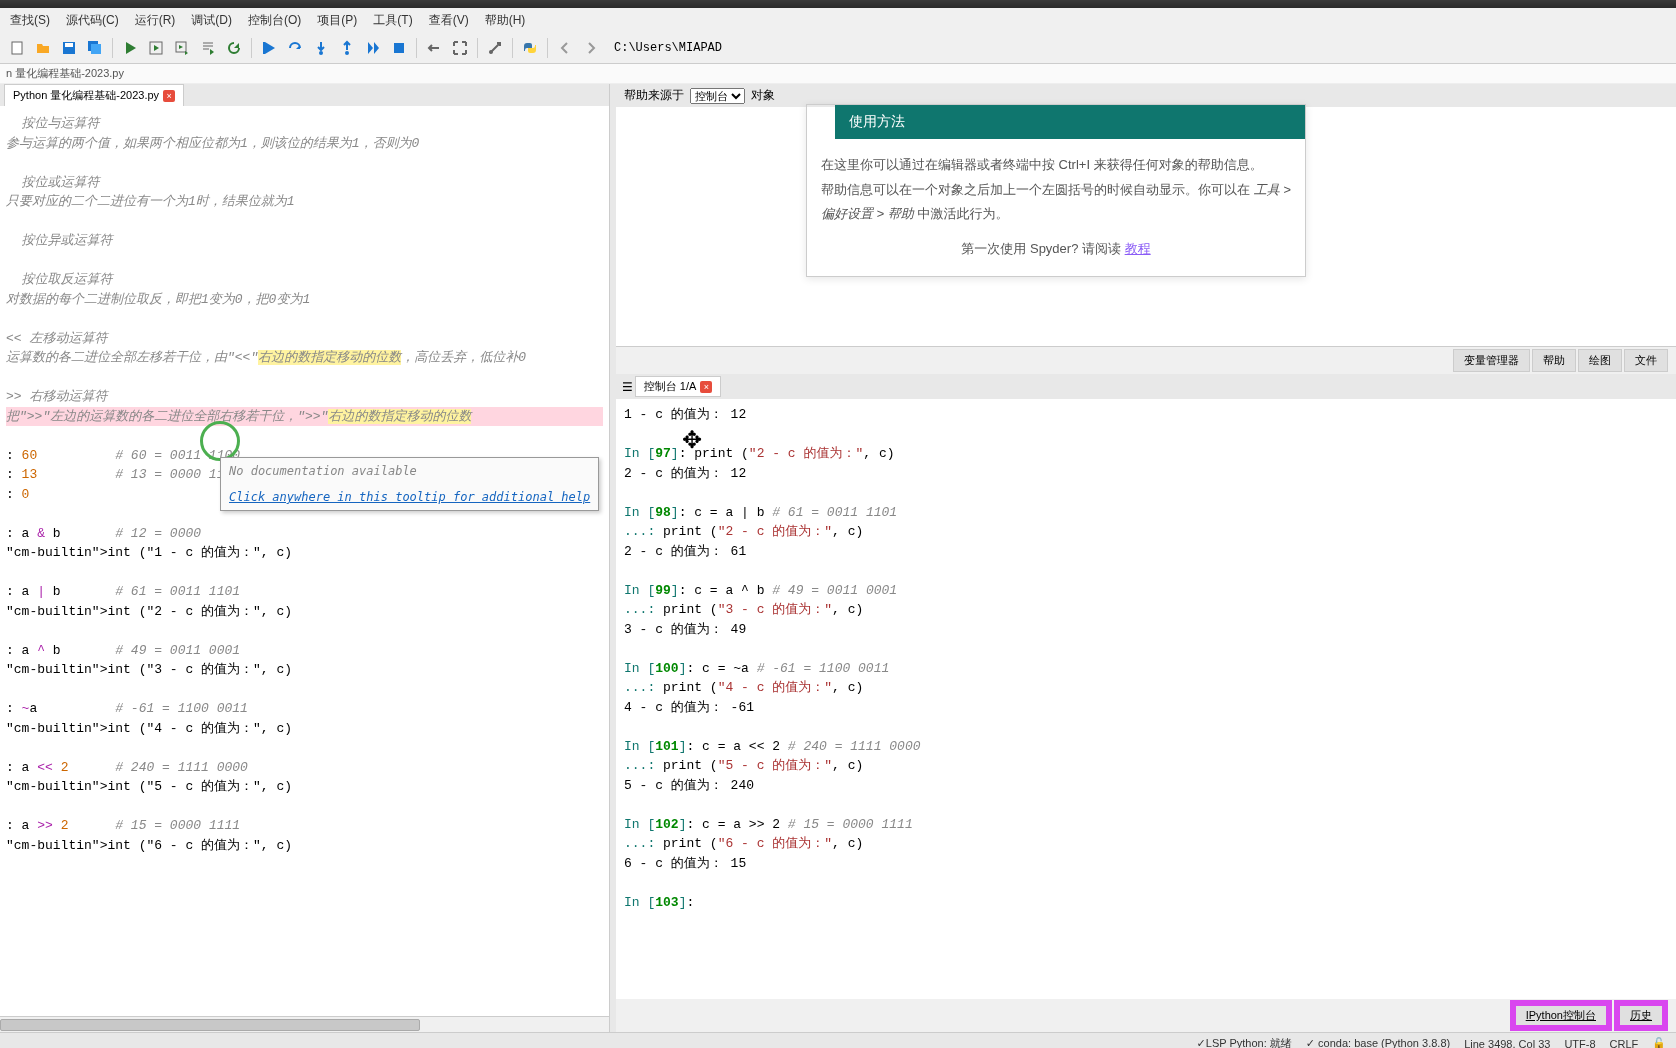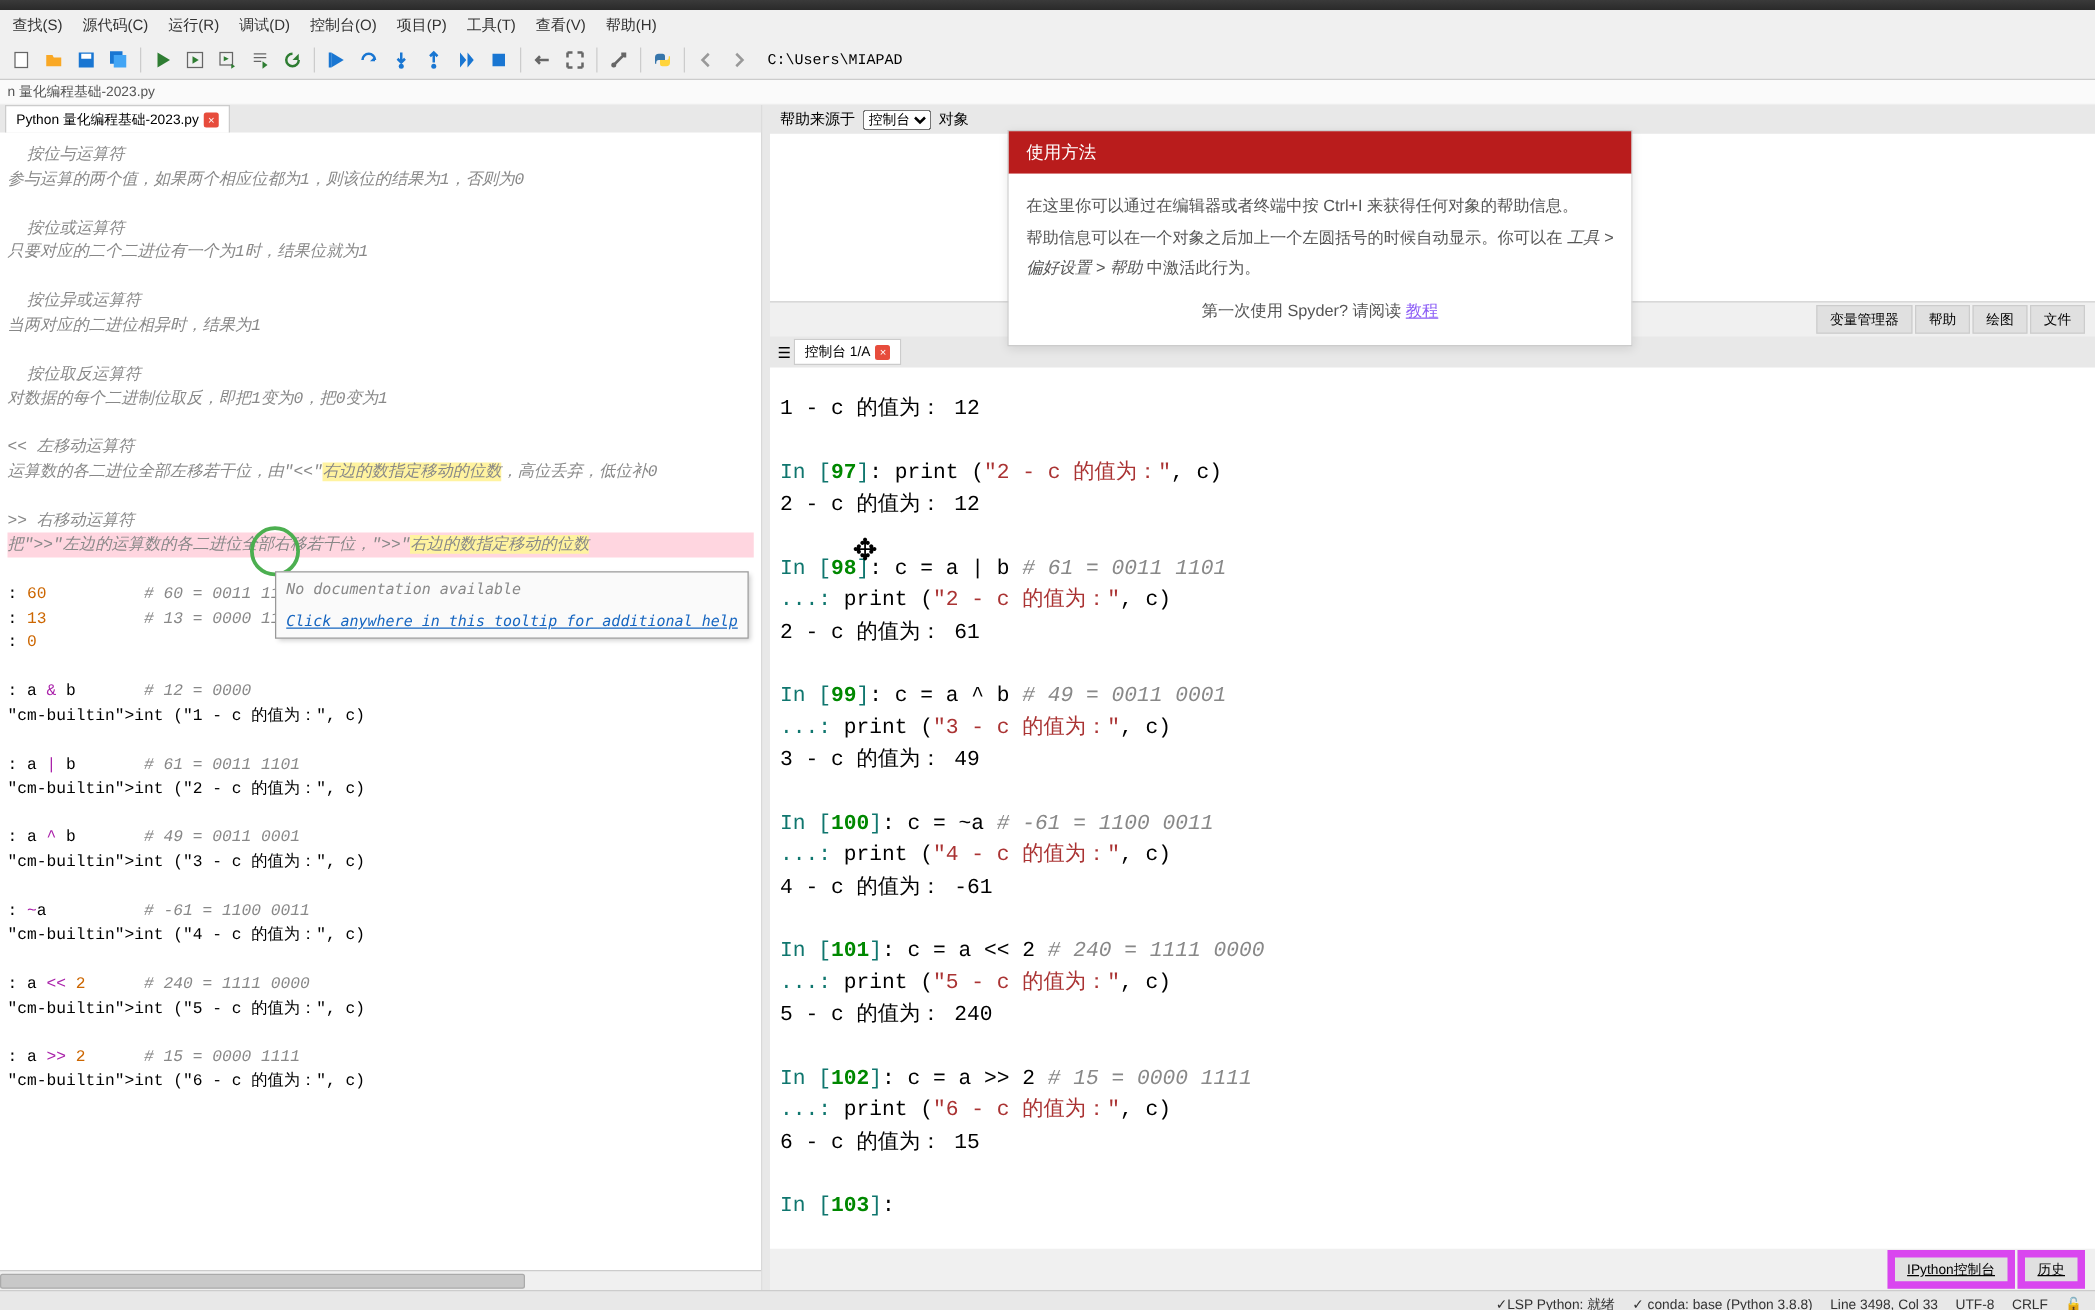--- a/index.html
+++ b/index.html
@@ -25,29 +25,29 @@
 .cm-op { color: #aa22aa; }
 .green-circle { position: absolute; width: 40px; height: 40px; border: 3px solid #4caf50; border-radius: 50%; pointer-events: none; }
 .tooltip-box { position: absolute; background: #fafafa; border: 1px solid #999; box-shadow: 2px 2px 4px rgba(0,0,0,0.2); padding: 4px 8px; font-family: "Consolas", monospace; font-size: 12px; }
 .tooltip-box .t1 { color: #888; font-style: italic; }
 .tooltip-box .t2 { color: #1565c0; font-style: italic; text-decoration: underline; }
 .right-pane { flex: 1; display: flex; flex-direction: column; background: #fff; }
 .help-area { height: 263px; border-bottom: 1px solid #ccc; position: relative; }
 .help-header { background: #e8e8e8; padding: 3px 8px; font-size: 12px; display: flex; align-items: center; gap: 6px; }
 .help-header select { font-size: 11px; }
 .help-card { position: absolute; left: 190px; top: 20px; width: 500px; border: 1px solid #ccc; box-shadow: 0 2px 8px rgba(0,0,0,0.1); }
-.help-card-title { background: #b91c1c; color: #fff; padding: 8px 14px; font-size: 14px; }
+.help-card-title { background: #0f766e; color: #fff; padding: 8px 14px; font-size: 14px; margin-left: 28px; }
 .help-card-body { background: #fff; padding: 14px; font-size: 13px; color: #555; line-height: 1.9; }
 .help-card-body a { color: #8b5cf6; }
 .tabs-row { background: #f0f0f0; display: flex; justify-content: flex-end; padding: 2px 8px; gap: 2px; }
 .tabs-row span { padding: 3px 10px; font-size: 11px; background: #e0e0e0; border: 1px solid #ccc; }
 .console-area { flex: 1; display: flex; flex-direction: column; }
 .console-tabs { background: #e8e8e8; padding: 2px 6px; display: flex; gap: 2px; align-items: center; }
 .console-tab { background: #fff; padding: 2px 8px; font-size: 11px; border: 1px solid #ccc; display: flex; align-items: center; gap: 4px; }
-.console-body { flex: 1; font-family: "Consolas", "Courier New", monospace; font-size: 17px; padding: 21px 8px; line-height: 1.5; overflow: hidden; }
+.console-body { flex: 1; font-family: "Consolas", "Courier New", monospace; font-size: 13px; padding: 6px 8px; line-height: 1.5; overflow: hidden; }
 .cons-prompt { color: #0f766e; }
 .cons-num { color: #008800; font-weight: bold; }
 .cons-str { color: #aa3333; }
 .cons-comment { color: #888; font-style: italic; }
 .statusbar { background: #e8e8e8; height: 22px; display: flex; justify-content: flex-end; align-items: center; gap: 14px; padding: 0 10px; font-size: 11px; color: #333; border-top: 1px solid #ccc; }
 .bottom-tabs { background: #f0f0f0; display: flex; justify-content: flex-end; padding: 1px 8px; gap: 2px; }
 .bottom-tabs span { padding: 2px 10px; font-size: 11px; background: #e0e0e0; border: 6px solid #d946ef; text-decoration: underline; }
 .split-handle { width: 6px; background: #e8e8e8; cursor: col-resize; position: relative; }
 .move-cursor { position: absolute; font-size: 24px; color: #000; pointer-events: none; z-index: 100; }
 .hscroll { height: 16px; background: #f0f0f0; border-top: 1px solid #ccc; position: relative; }
@@ -211,21 +211,20 @@
       </div>
     </div>
     <div class="code-area" id="code-area">
       <div class="code-line"><span class="cm-comment">  按位与运算符</span></div>
         <div class="code-line"><span class="cm-comment">参与运算的两个值，如果两个相应位都为1，则该位的结果为1，否则为0</span></div>
         <div class="code-line">&nbsp;</div>
         <div class="code-line"><span class="cm-comment">  按位或运算符</span></div>
         <div class="code-line"><span class="cm-comment">只要对应的二个二进位有一个为1时，结果位就为1</span></div>
         <div class="code-line">&nbsp;</div>
         <div class="code-line"><span class="cm-comment">  按位异或运算符</span></div>
-        <div class="code-line"><span class="cm-comment">当两对应的二进位相异时，结果为1</span></div>
         <div class="code-line">&nbsp;</div>
         <div class="code-line"><span class="cm-comment">  按位取反运算符</span></div>
         <div class="code-line"><span class="cm-comment">对数据的每个二进制位取反，即把1变为0，把0变为1</span></div>
         <div class="code-line">&nbsp;</div>
         <div class="code-line"><span class="cm-comment">&lt;&lt; 左移动运算符</span></div>
         <div class="code-line"><span class="cm-comment">运算数的各二进位全部左移若干位，由"&lt;&lt;"</span><span class="cm-comment cm-hl1">右边的数指定移动的位数</span><span class="cm-comment">，高位丢弃，低位补0</span></div>
         <div class="code-line">&nbsp;</div>
         <div class="code-line"><span class="cm-comment">&gt;&gt; 右移动运算符</span></div>
         <div class="code-line"><span class="cm-comment" style="background:#ffd6e0;display:inline-block;width:100%">把"&gt;&gt;"左边的运算数的各二进位全部右移若干位，"&gt;&gt;"<span class="cm-hl1" style="background:#fff3a0">右边的数指定移动的位数</span></span></div>
         <div class="code-line">&nbsp;</div>

